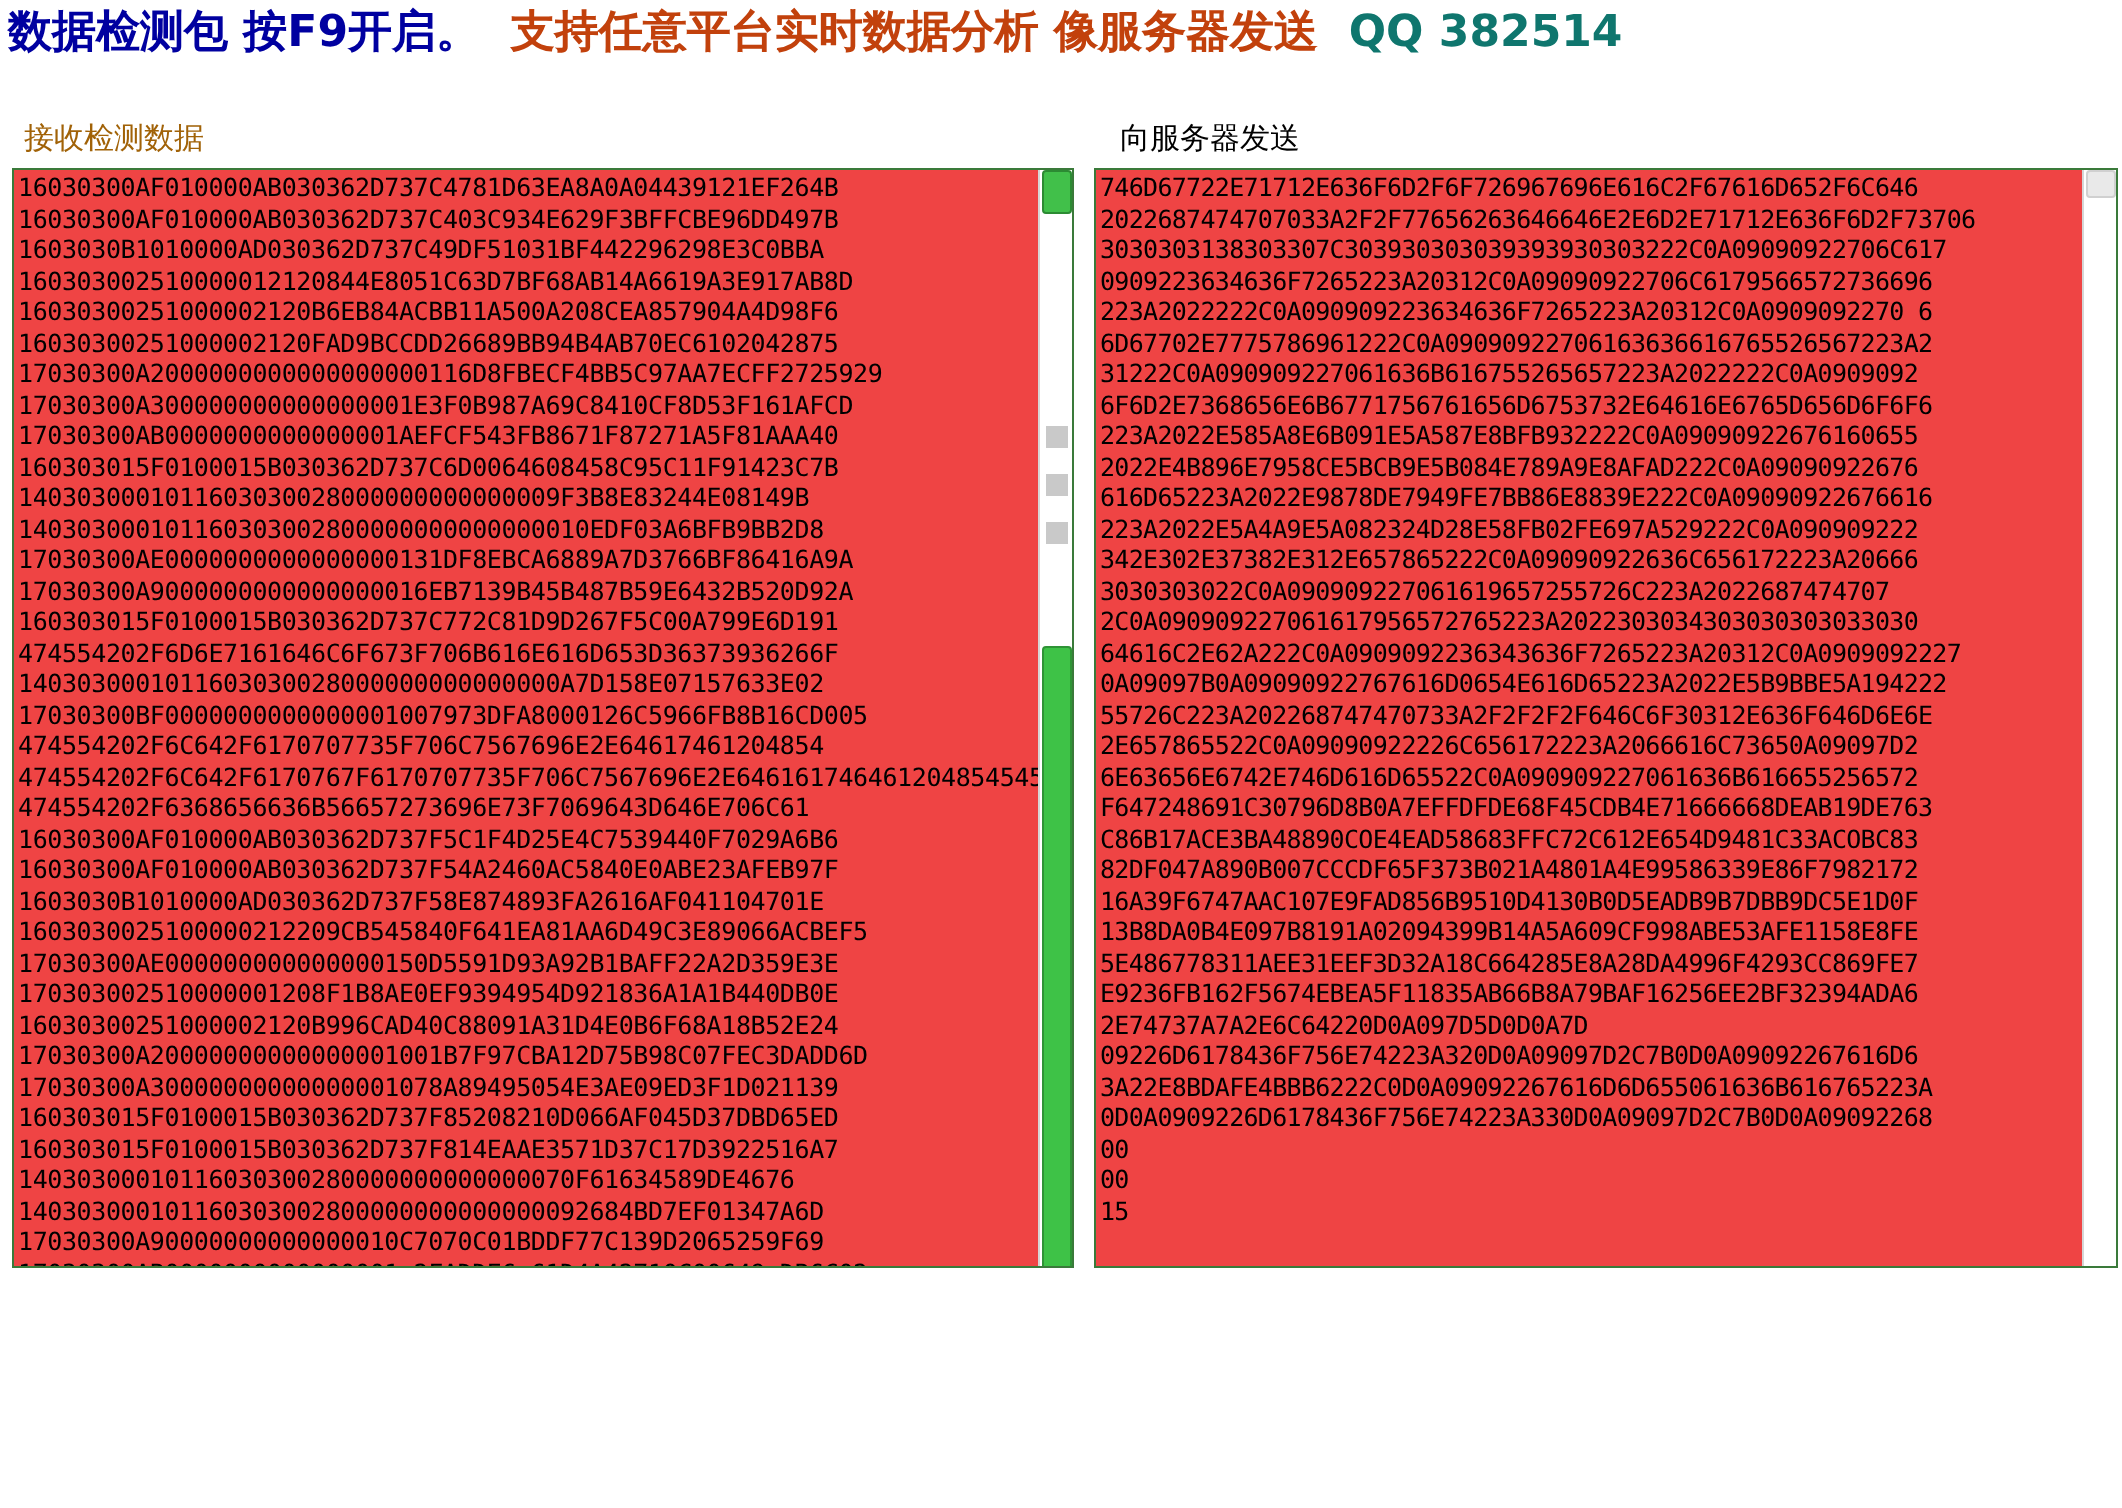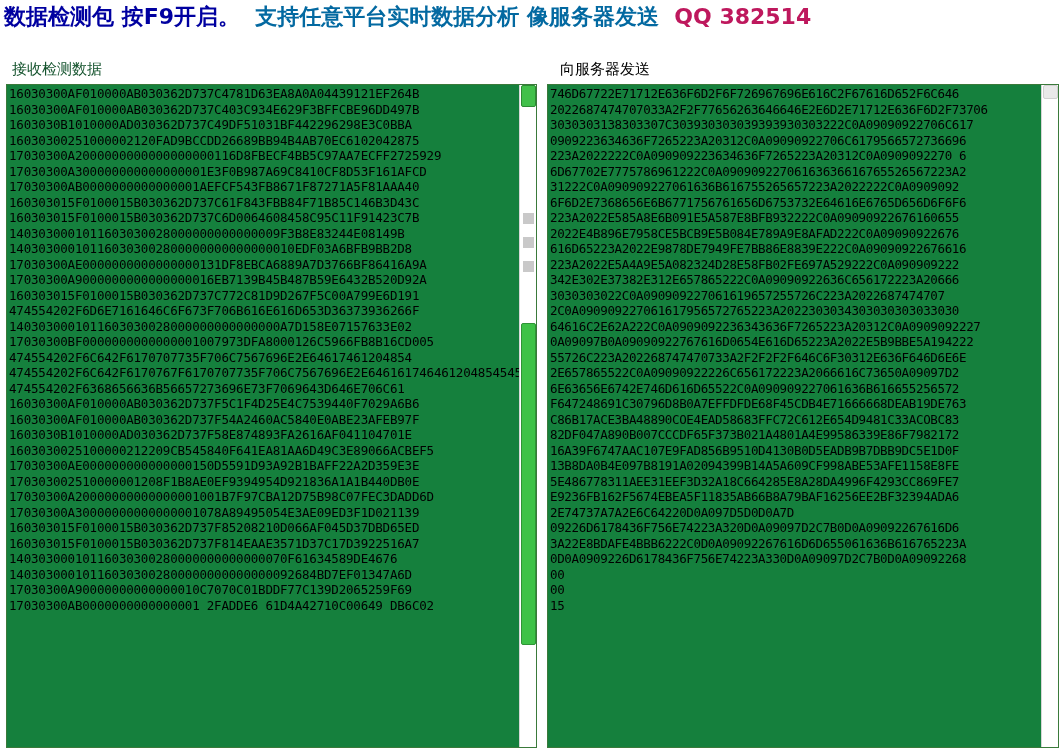--- a/index.html
+++ b/index.html
@@ -25,45 +25,45 @@
   }
   .banner-inner {
     padding: 2px 0 0 4px;
     font-family: "DejaVu Sans", sans-serif;
     font-weight: bold;
     font-size: 22px;
     line-height: 30px;
     letter-spacing: 0px;
   }
   .banner .seg-blue { color: #0000a0; margin-top: 17px; }
-  .banner .seg-red  { color: #0369a1; }
-  .banner .seg-blue2 { color: #be185d; }
+  .banner .seg-red  { color: #c2410c; }
+  .banner .seg-blue2 { color: #0f766e; }
 
   .label-recv {
     position: absolute;
     left: 12px;
     top: 60px;
     font-size: 15px;
-    color: #14532d;
+    color: #a16207;
     font-family: "DejaVu Sans", sans-serif;
   }
   .label-send {
     position: absolute;
     left: 560px;
     top: 60px;
     font-size: 15px;
     color: #000000;
     font-family: Liberation Serif, serif;
   }
 
   .pane {
     position: absolute;
     top: 84px;
-    height: 664px;
-    background: #15803d;
+    height: 550px;
+    background: #ef4444;
     border: 1px solid #3a7a3a;
     box-sizing: border-box;
     overflow: hidden;
   }
   .pane-left {
     left: 6px;
     width: 531px;
   }
   .pane-right {
     left: 547px;
@@ -163,43 +163,45 @@
 </div>
 
 <div class="label-recv">接收检测数据</div>
 <div class="label-send">向服务器发送</div>
 
 <div class="pane pane-left">
   <div class="hexbody" id="recv-body">
       <div class="hexline">16030300AF010000AB030362D737C4781D63EA8A0A04439121EF264B</div>
       <div class="hexline">16030300AF010000AB030362D737C403C934E629F3BFFCBE96DD497B</div>
       <div class="hexline">1603030B1010000AD030362D737C49DF51031BF442296298E3C0BBA</div>
+      <div class="hexline">160303002510000012120844E8051C63D7BF68AB14A6619A3E917AB8D</div>
+      <div class="hexline">16030300251000002120B6EB84ACBB11A500A208CEA857904A4D98F6</div>
       <div class="hexline">16030300251000002120FAD9BCCDD26689BB94B4AB70EC6102042875</div>
       <div class="hexline">17030300A2000000000000000000116D8FBECF4BB5C97AA7ECFF2725929</div>
       <div class="hexline">17030300A300000000000000001E3F0B987A69C8410CF8D53F161AFCD</div>
       <div class="hexline">17030300AB0000000000000001AEFCF543FB8671F87271A5F81AAA40</div>
-      <div class="hexline">160303015F0100015B030362D737C61F843FBB84F71B85C146B3D43C</div>
       <div class="hexline">160303015F0100015B030362D737C6D0064608458C95C11F91423C7B</div>
       <div class="hexline">1403030001011603030028000000000000009F3B8E83244E08149B</div>
       <div class="hexline">140303000101160303002800000000000000010EDF03A6BFB9BB2D8</div>
       <div class="hexline">17030300AE0000000000000000131DF8EBCA6889A7D3766BF86416A9A</div>
       <div class="hexline">17030300A9000000000000000016EB7139B45B487B59E6432B520D92A</div>
       <div class="hexline">160303015F0100015B030362D737C772C81D9D267F5C00A799E6D191</div>
       <div class="hexline">474554202F6D6E7161646C6F673F706B616E616D653D36373936266F</div>
       <div class="hexline">1403030001011603030028000000000000000A7D158E07157633E02</div>
       <div class="hexline">17030300BF0000000000000001007973DFA8000126C5966FB8B16CD005</div>
       <div class="hexline">474554202F6C642F6170707735F706C7567696E2E64617461204854</div>
       <div class="hexline">474554202F6C642F6170767F6170707735F706C7567696E2E6461617464612048545450</div>
       <div class="hexline">474554202F6368656636B56657273696E73F7069643D646E706C61</div>
       <div class="hexline">16030300AF010000AB030362D737F5C1F4D25E4C7539440F7029A6B6</div>
       <div class="hexline">16030300AF010000AB030362D737F54A2460AC5840E0ABE23AFEB97F</div>
       <div class="hexline">1603030B1010000AD030362D737F58E874893FA2616AF041104701E</div>
       <div class="hexline">1603030025100000212209CB545840F641EA81AA6D49C3E89066ACBEF5</div>
       <div class="hexline">17030300AE000000000000000150D5591D93A92B1BAFF22A2D359E3E</div>
       <div class="hexline">170303002510000001208F1B8AE0EF9394954D921836A1A1B440DB0E</div>
+      <div class="hexline">16030300251000002120B996CAD40C88091A31D4E0B6F68A18B52E24</div>
       <div class="hexline">17030300A20000000000000001001B7F97CBA12D75B98C07FEC3DADD6D</div>
       <div class="hexline">17030300A30000000000000001078A89495054E3AE09ED3F1D021139</div>
       <div class="hexline">160303015F0100015B030362D737F85208210D066AF045D37DBD65ED</div>
       <div class="hexline">160303015F0100015B030362D737F814EAAE3571D37C17D3922516A7</div>
       <div class="hexline">14030300010116030300280000000000000070F61634589DE4676</div>
       <div class="hexline">140303000101160303002800000000000000092684BD7EF01347A6D</div>
       <div class="hexline">17030300A90000000000000010C7070C01BDDF77C139D2065259F69</div>
       <div class="hexline">17030300AB0000000000000001 2FADDE6 61D4A42710C00649 DB6C02</div>
     </div>
   <div class="scrollbar">

